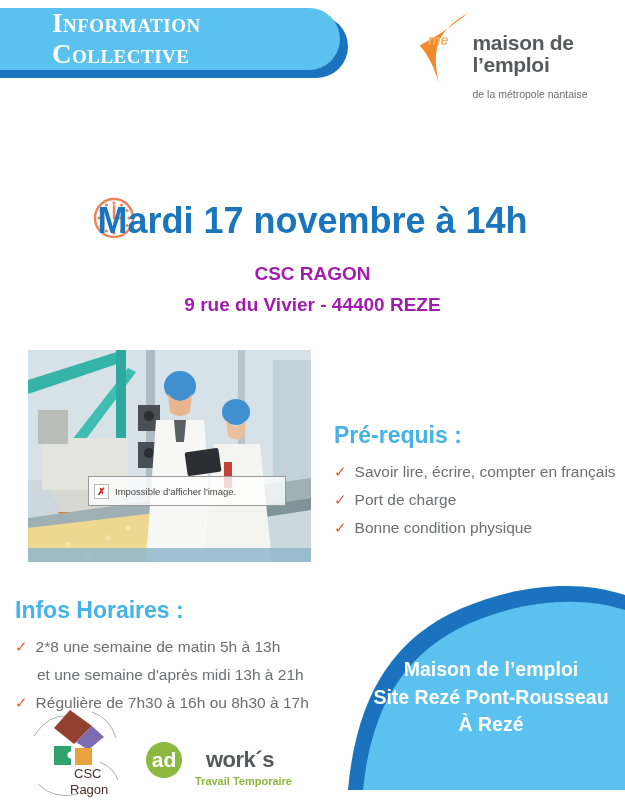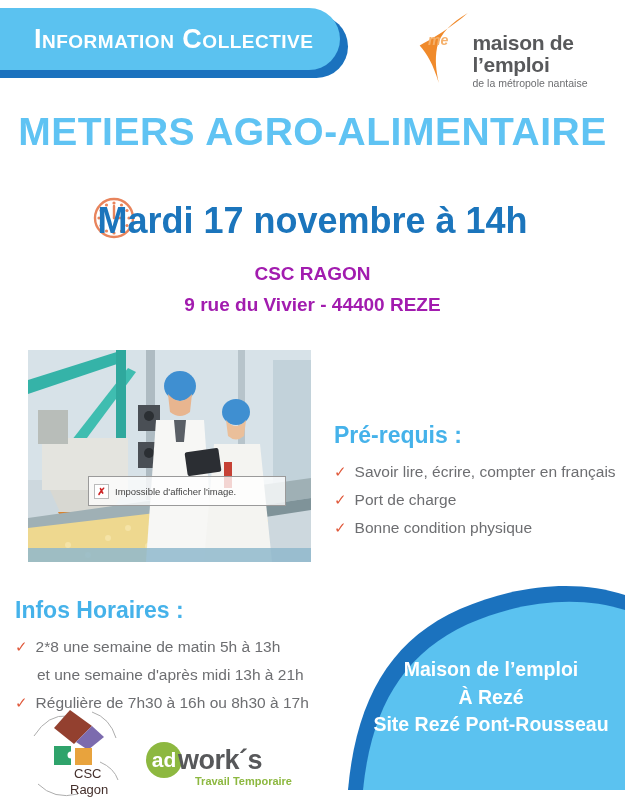--- a/index.html
+++ b/index.html
@@ -9,31 +9,31 @@
     font-family:"Liberation Sans", sans-serif; overflow:hidden;
   }
   
   .banner-shadow {
     position:absolute; left:0; top:15px; width:348px; height:63px;
     background:#1B72BE; border-radius:0 40px 40px 0;
   }
   .banner {
     position:absolute; left:0; top:8px; width:340px; height:62px;
     background:#5BC2F0; border-radius:0 36px 36px 0;
-    display:flex; align-items:center; padding-left:34px;
+    display:flex; align-items:center; padding-left:52px;font-family:Liberation Serif, serif;
   }
   .banner .banner-label {
     color:#ffffff; font-weight:bold; font-size:27px;
     font-variant:small-caps; letter-spacing:.5px;
   }
   
   .mde { position:absolute; left:418px; top:5px; display:flex; align-items:flex-start; }
   .mde-text { margin-left:3px; margin-top:27px; }
   .mde-name { font-size:21px; font-weight:bold; color:#58595B; letter-spacing:-.3px; line-height:22px; }
-  .mde-sub  { font-size:10.5px; color:#6d6e71; margin-top:1px; }
+  .mde-sub  { font-size:10.5px; color:#6d6e71; margin-top:12px; }
   
   .title {
     position:absolute; top:110px; width:100%; text-align:center;
     font-size:39px; font-weight:bold; color:#5FC3F3; letter-spacing:.5px;
   }
   .title .t1 { margin-right:10px; }
   
   .clock { position:absolute; left:92px; top:196px; }
   .date-line {
     position:absolute; top:200px; width:100%; text-align:center;
@@ -73,27 +73,27 @@
   .chk { color:#E05A3C; font-size:15px; flex:0 0 auto; }
   
   .blob { position:absolute; left:348px; top:582px; }
   .blob-text {
     position:absolute; left:365px; top:656px; width:252px; text-align:center;
     color:#ffffff; font-weight:bold; font-size:19.5px; line-height:27.5px;
   }
   
   .csc-logo { position:absolute; left:30px; top:706px; }
   .adworks { position:absolute; left:146px; top:742px; width:150px; }
-  .adworks-row { display:flex; align-items:center; }
+  .adworks-row { display:flex; align-items:center;gap:28px; }
   .ad-circle {
     width:36px; height:36px; border-radius:50%; background:#8DB840;
     color:#fff; font-weight:bold; font-size:21px; display:flex;
     align-items:center; justify-content:center; flex:0 0 auto;
   }
-  .ad-work { color:#57585A; font-weight:bold; font-size:27px; margin-left:-4px; letter-spacing:-.5px; }
+  .ad-work { color:#57585A; font-weight:bold; font-size:22px; margin-left:-4px; letter-spacing:-.5px; }
   .ad-sub { color:#8DB840; font-weight:bold; font-size:11px; text-align:right; margin-top:-3px; padding-right:4px; }
 </style>
 </head>
 <body>
 
 <div id="page">
 
   <div class="banner-shadow"></div>
   <div class="banner">
     <span class="banner-label">Information Collective</span>
@@ -103,23 +103,20 @@
     <svg width="62" height="86" viewBox="0 0 62 86">
       <path d="M60 1 C 40 13, 27 25, 23 42 C 20 58, 22 70, 25 85 C 18 62, 11 50, 2 40 C 16 33, 42 17, 60 1 Z" fill="#F08A2B"></path>
       <text x="12" y="40" font-size="17" font-style="italic" font-weight="bold" fill="#F5B06A">me</text>
     </svg>
     <div class="mde-text">
       <div class="mde-name">maison de l’emploi</div>
       <div class="mde-sub">de la métropole nantaise</div>
     </div>
   </div>
 
-  <div class="title">
-    <span class="t1">METIERS</span><span class="t2">AGRO-ALIMENTAIRE</span>
-  </div>
 
   <div class="clock">
     <svg width="44" height="44" viewBox="0 0 44 44">
       <circle cx="22" cy="22" r="19" fill="none" stroke="#E8845C" stroke-width="2.4"></circle>
       <g fill="#E8845C">
         <circle cx="22" cy="7" r="1.6"></circle>
           <circle cx="29.5" cy="9" r="1.6"></circle>
           <circle cx="35" cy="14.5" r="1.6"></circle>
         <circle cx="37" cy="22" r="1.6"></circle>
           <circle cx="35" cy="29.5" r="1.6"></circle>
@@ -231,22 +228,22 @@
   </div>
 
   <div class="blob">
     <svg width="277" height="208" viewBox="0 0 277 208">
       <path d="M0 208 C 8 118 42 58 112 27 C 172 1 232 -2 277 13 L 277 208 Z" fill="#1B72BE"></path>
       <path d="M15 208 C 23 128 54 72 120 42 C 177 17 234 14 277 28 L 277 208 Z" fill="#5BC2F0"></path>
     </svg>
   </div>
   <div class="blob-text">
     <div>Maison de l’emploi</div>
+    <div>Site Rezé Pont-Rousseau</div>
     <div>À Rezé</div>
-    <div>Site Rezé Pont-Rousseau</div>
   </div>
 
   <div class="csc-logo">
     <svg width="100" height="94" viewBox="0 0 100 94">
       <g stroke="#8a8a8a" stroke-width="1" fill="none" opacity=".7">
         <path d="M4 30 Q18 8 38 10"></path>
         <path d="M62 6 Q80 12 86 32"></path>
         <path d="M8 78 Q24 94 48 88"></path>
         <path d="M70 56 Q84 62 88 74"></path>
       </g>

